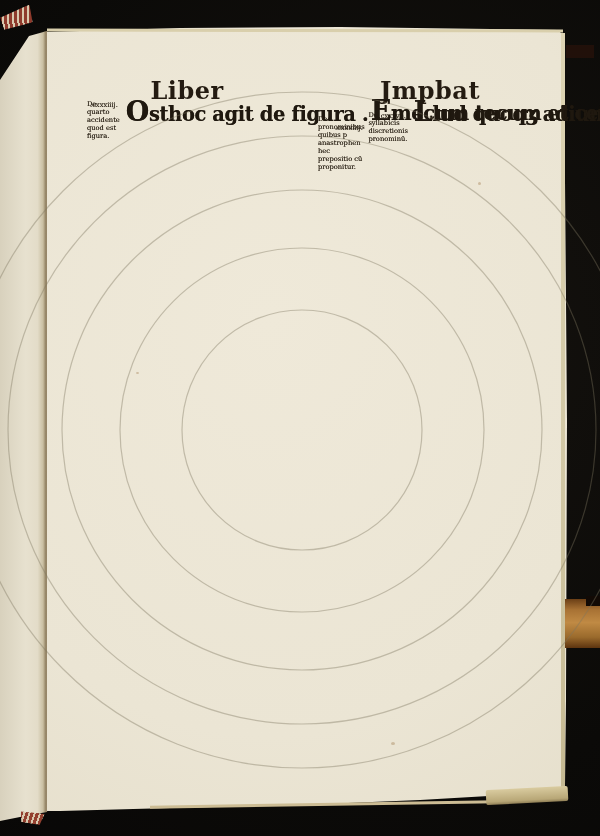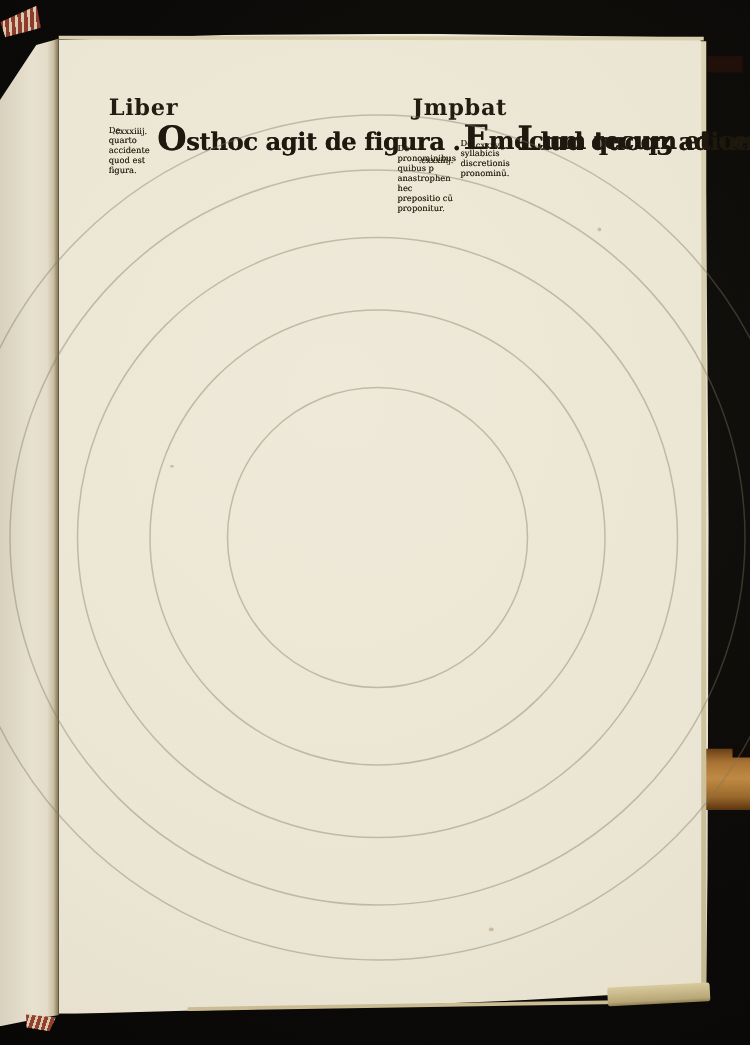--- a/index.html
+++ b/index.html
@@ -34,21 +34,21 @@
   .endband-bottom{position:absolute;left:20px;top:812px;width:24px;height:12px;transform:rotate(8deg);
     background:repeating-linear-gradient(100deg,#93402f 0 3px,#d9c9ae 3px 5px);clip-path:polygon(0 10%,100% 0,85% 100%,8% 95%);}
   .strap-upper{position:absolute;left:566px;top:192px;width:34px;height:42px;
     background:linear-gradient(180deg,#24100500%,#3a1d09 18%,#71401a 40%,#8a5524 62%,#6b3c12 88%,#401f08);}
   .strap-upper-shadow{position:absolute;left:566px;top:45px;width:28px;height:13px;background:#23110a;opacity:.9;}
   .strap-lower{position:absolute;left:565px;top:599px;width:35px;height:49px;
     background:linear-gradient(180deg,#6b3f16 0%,#a87234 22%,#c08a44 48%,#9a6a2c 78%,#5d340f 100%);}
   .strap-lower-notch{position:absolute;left:586px;top:596px;width:14px;height:10px;background:#120a05;}
   .fox-spot{position:absolute;border-radius:50%;background:rgba(150,110,60,.35);}
   
-  .run-head{position:absolute;top:76px;font-size:18px;font-weight:700;color:#241b11;letter-spacing:.5px;}
+  .run-head{position:absolute;top:76px;font-size:24px;font-weight:700;color:#241b11;letter-spacing:.5px;text-align:center;}
   .col{position:absolute;top:100px;display:flex;flex-direction:row;}
   .body-text{
     font-size:6.3px;line-height:7.6px;text-align:justify;color:#2b2318;
     overflow:hidden;letter-spacing:.04px;word-spacing:-.2px;
     text-shadow:0 0 .35px rgba(45,35,22,.75);
   }
   .indent{text-indent:26px;}
   .caption{position:relative;font-size:6.7px;color:#2b2318;line-height:8px;text-shadow:0 0 .3px rgba(45,35,22,.7);}
   .cap-num{position:absolute;right:2px;bottom:0;}
   .chap-head{

